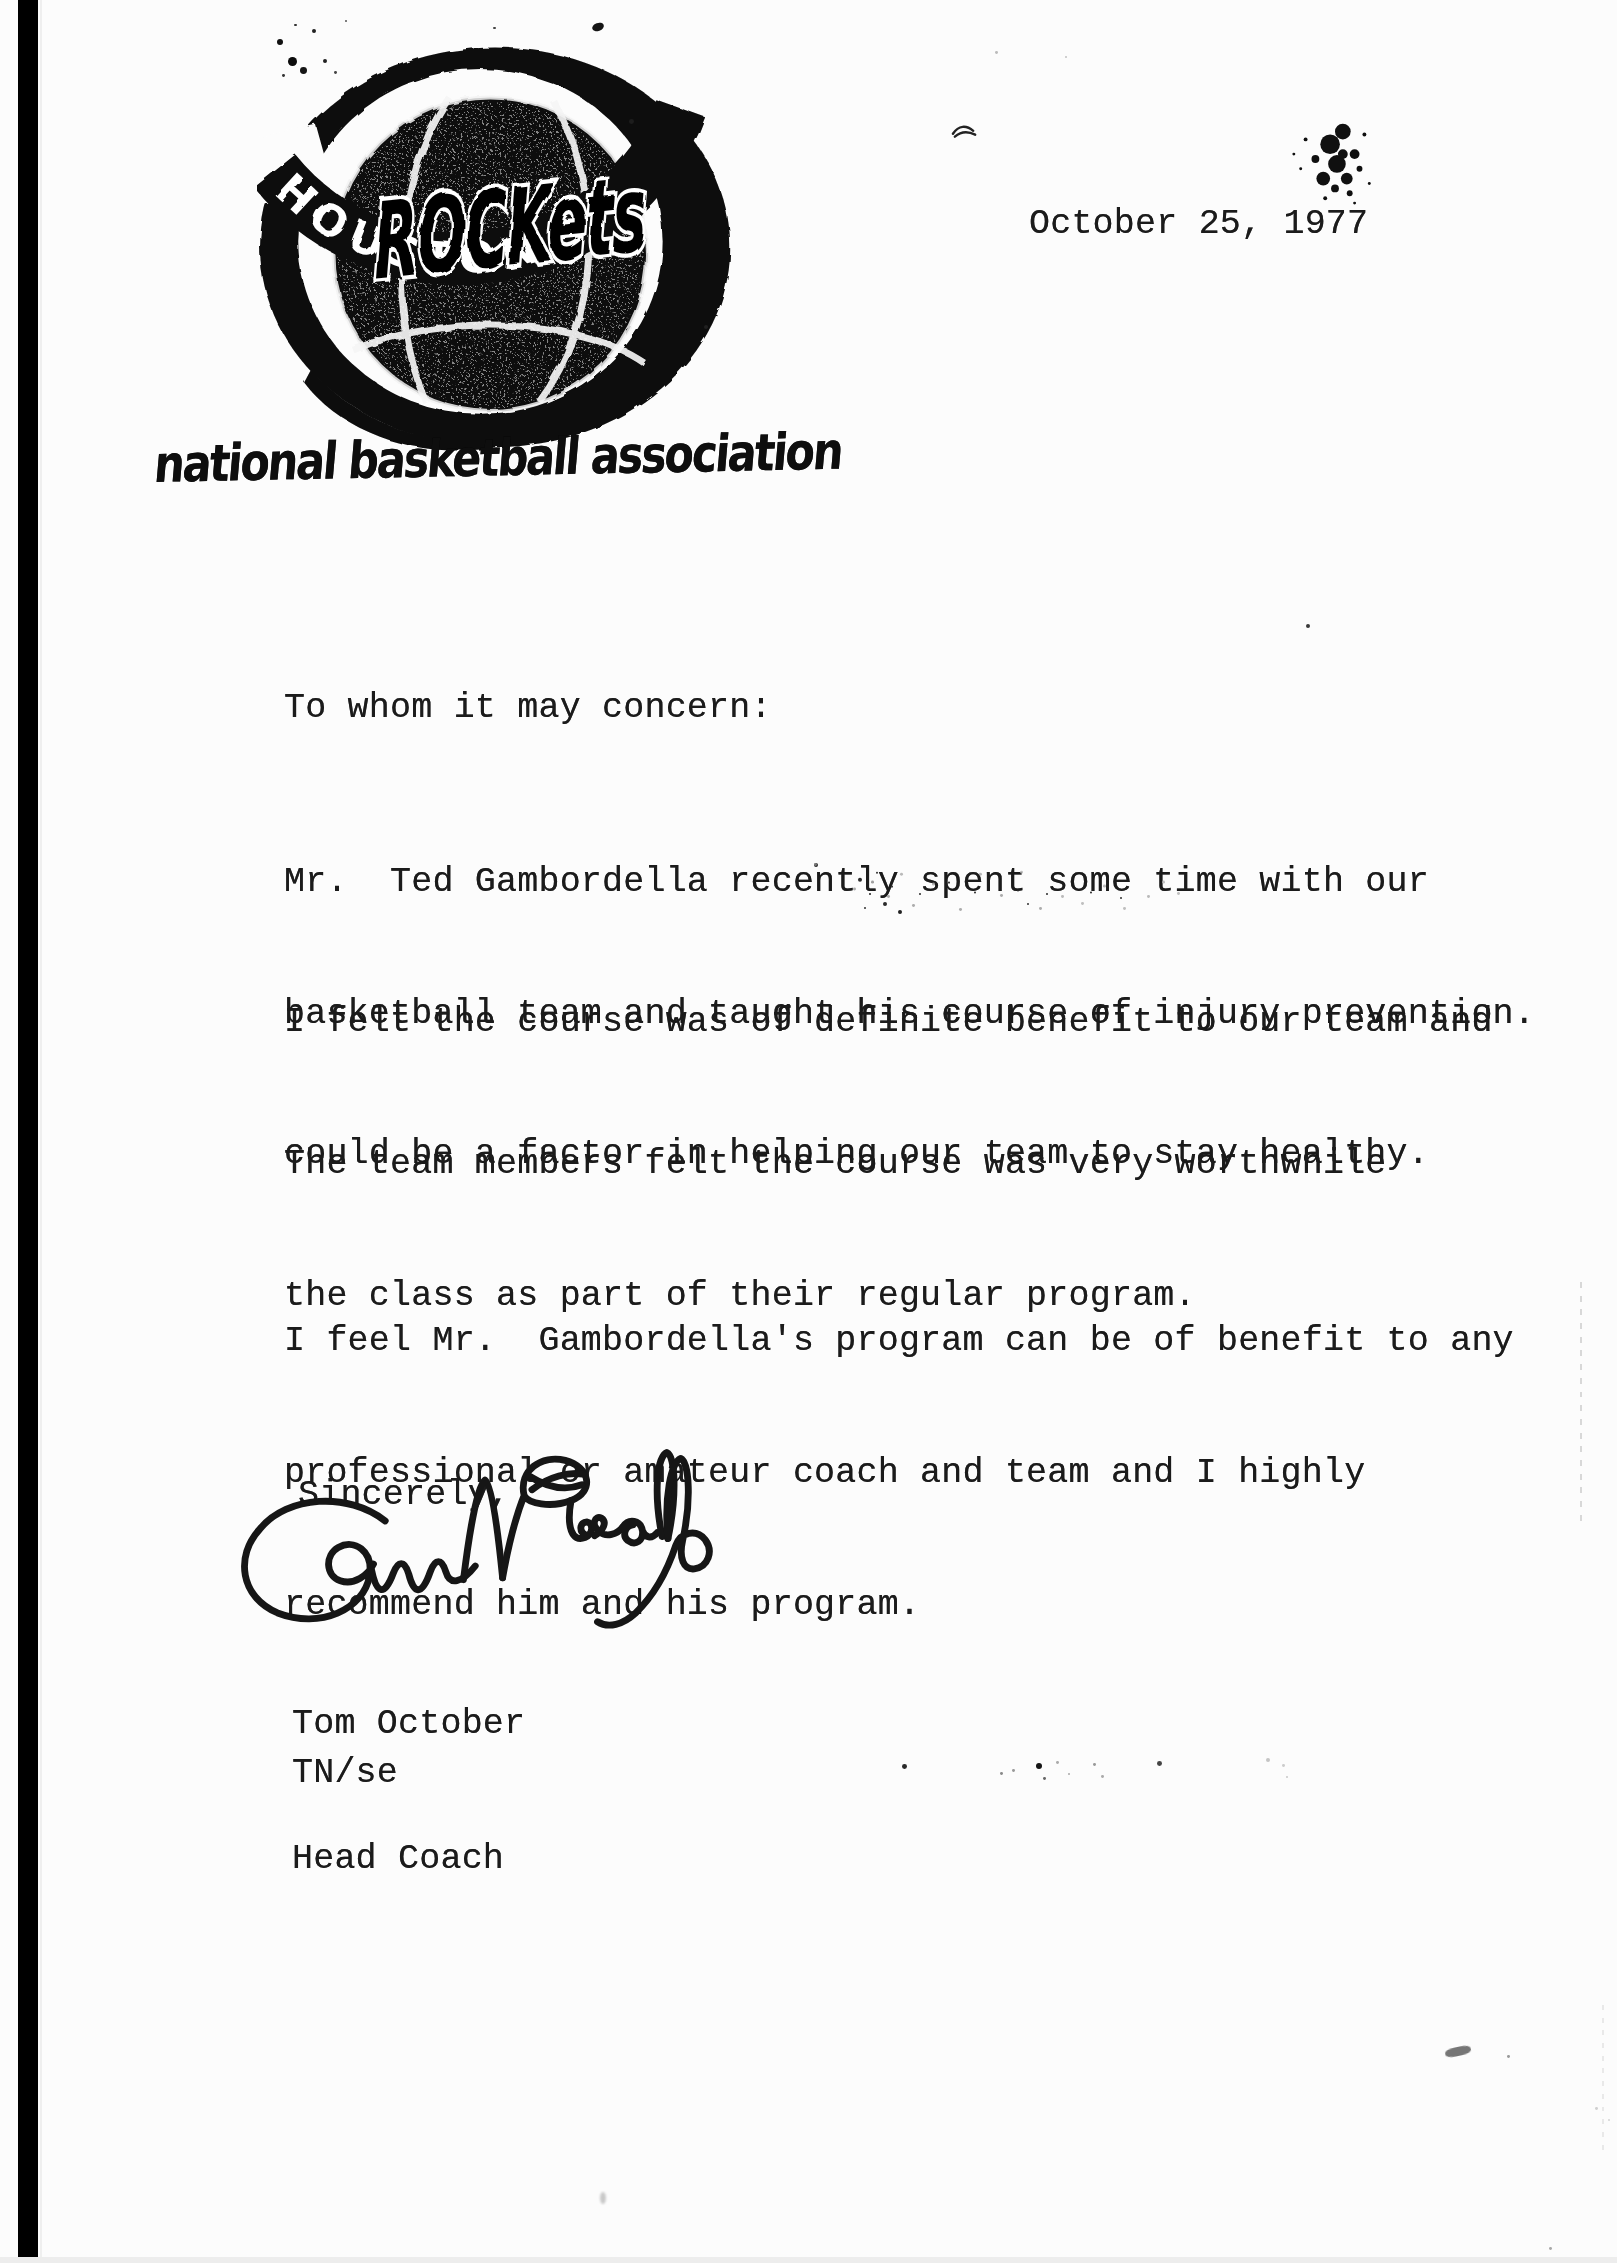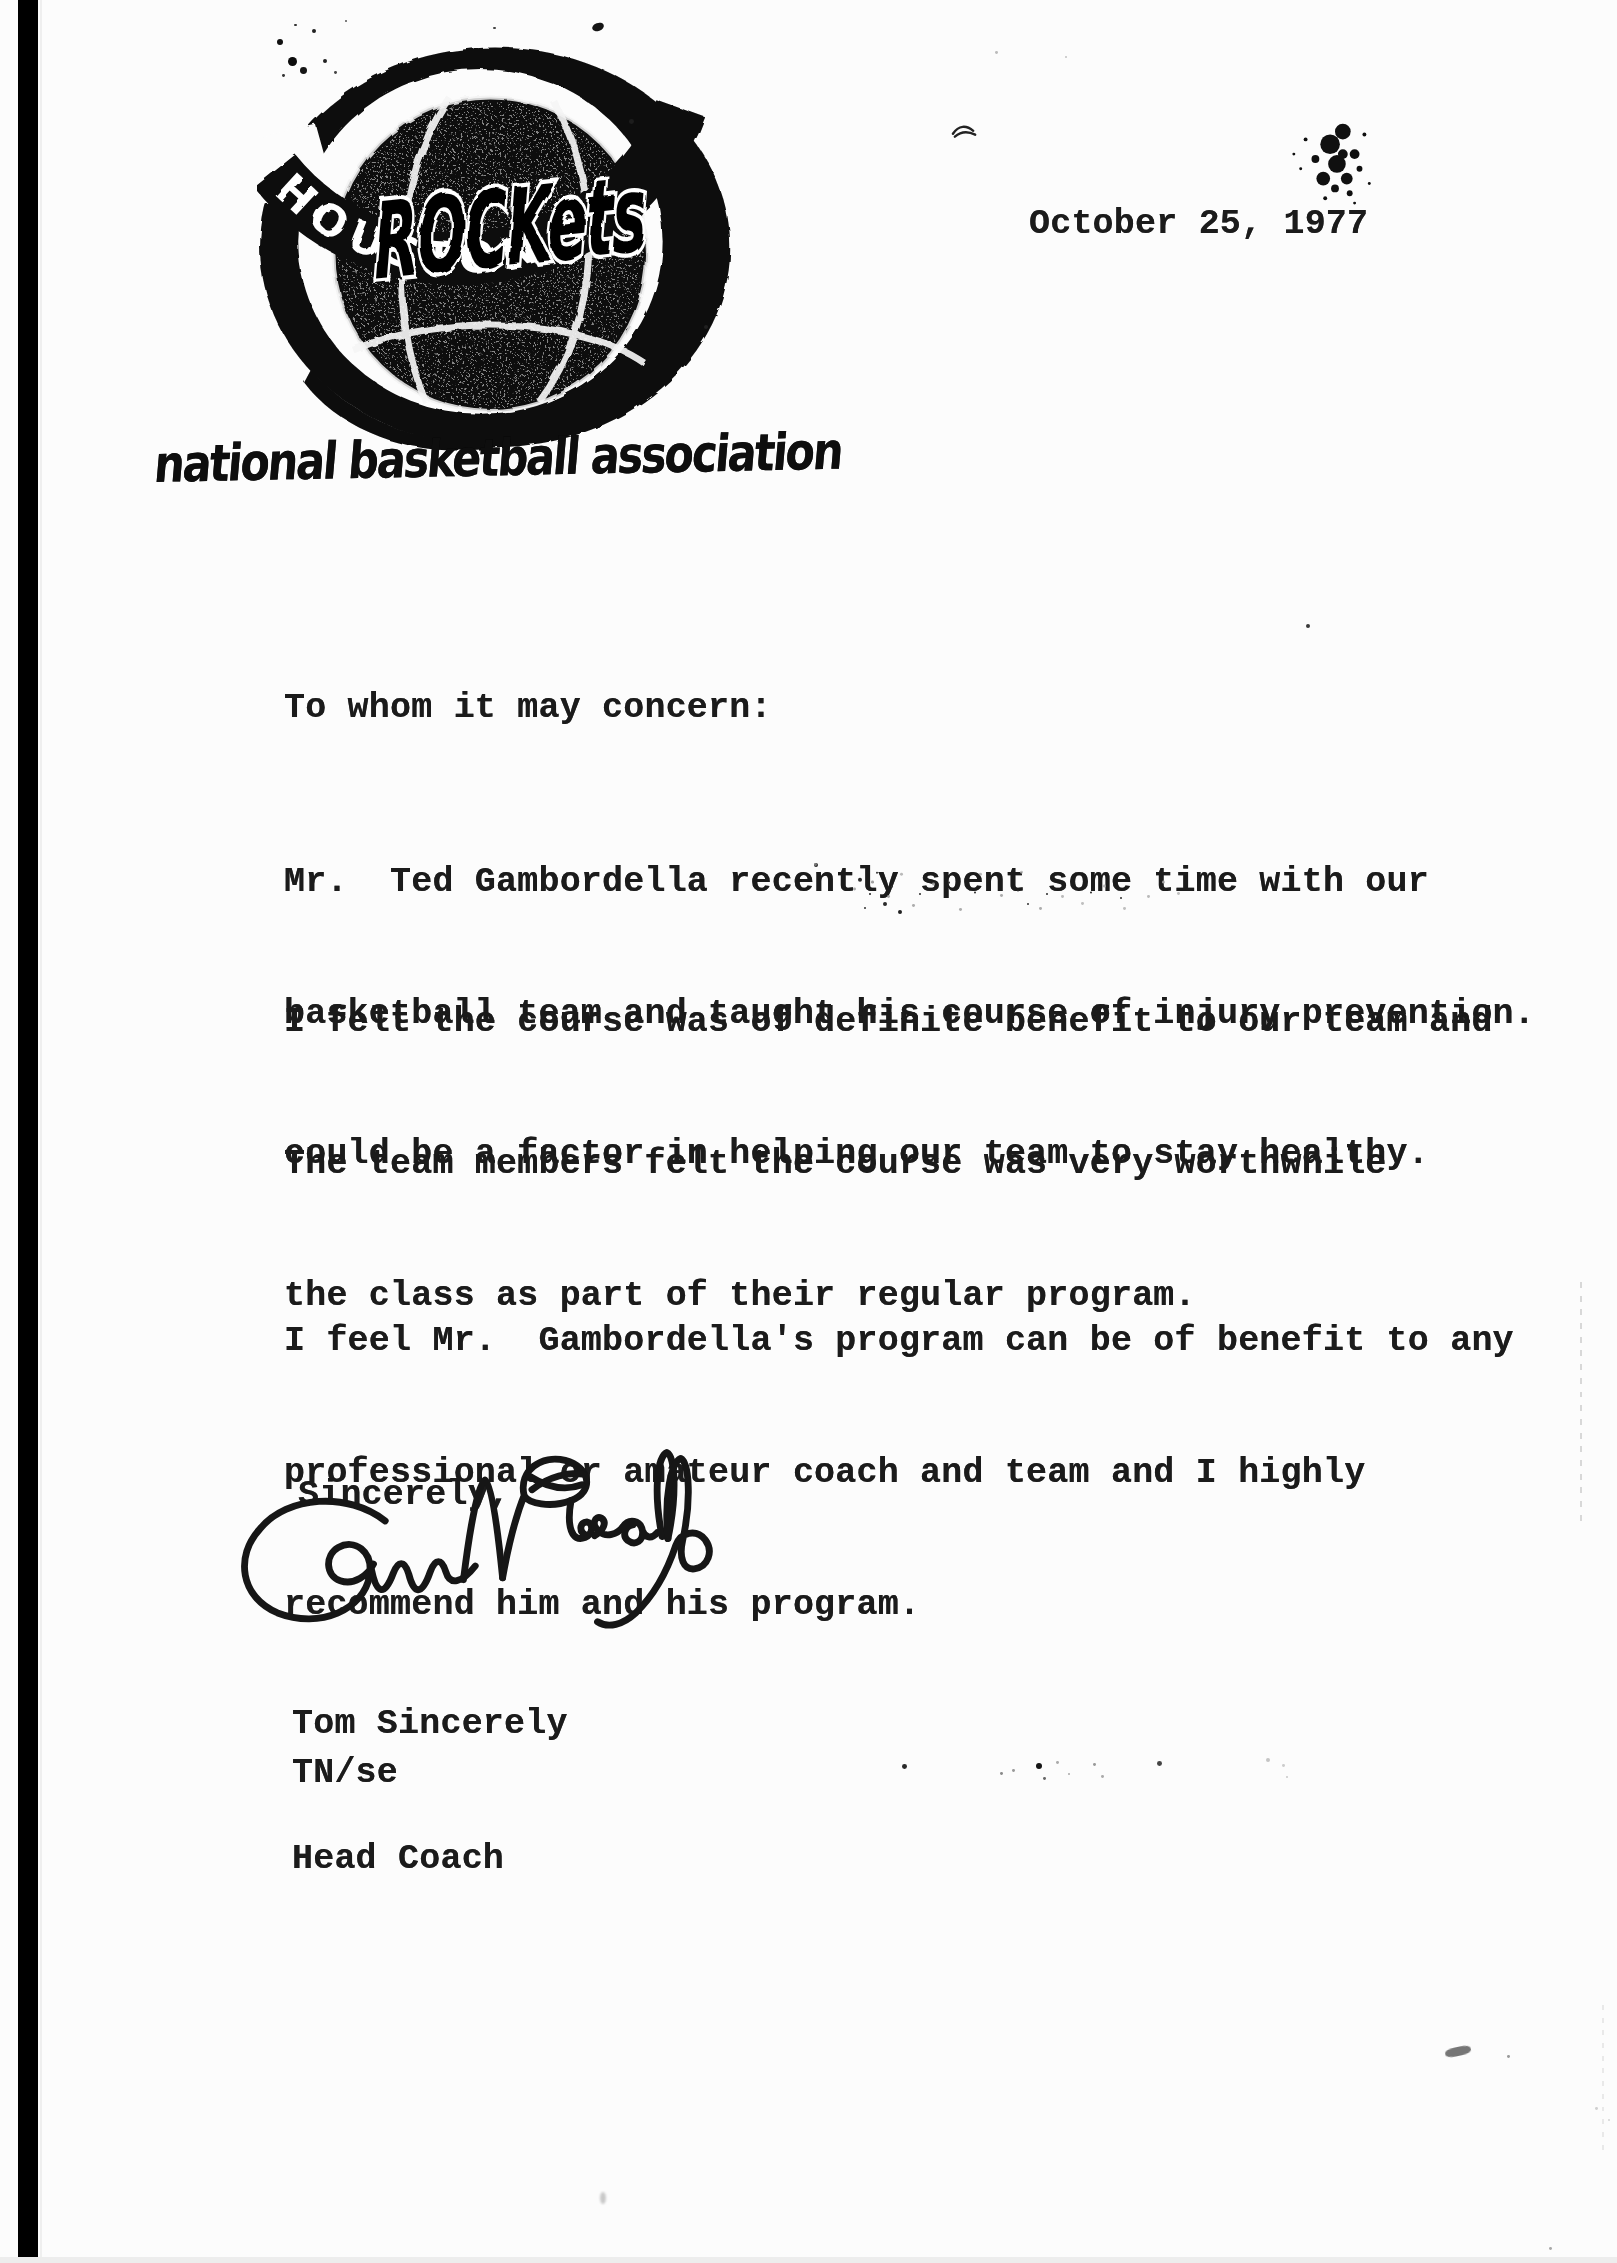--- a/index.html
+++ b/index.html
@@ -12,21 +12,21 @@
     color:#1a1a1a;
   }
   
   .scan-bar{position:absolute;left:17.6px;top:0;width:20.6px;height:2263px;background:#000;}
   .scan-bar-soft{position:absolute;left:40px;top:0;width:2px;height:2263px;background:#e3e3e3;opacity:.55;}
   .bottom-strip{position:absolute;left:0;bottom:0;width:100%;height:5.9px;background:#ededed;}
 
   
   .typed{
     position:absolute;
-    font-size:35px;font-weight:700;
+    font-size:35px;font-weight:400;
     line-height:44px;white-space:pre;
     letter-spacing:0.2px;
     color:#1b1b1b;
     text-shadow:0 0 0.6px rgba(25,25,25,.75);
   }
   .sigblock{line-height:45px;}
 
   
   .league{
     position:absolute;left:152px;top:435px;
@@ -202,21 +202,21 @@
         <path d="M 348,71 C 343,98 349,114 362,109 C 371,105 371,94 364,93 C 357,93 355,103 364,107"></path>
         <path d="M 372,107 C 381,102 385,93 379,89 C 372,86 368,96 377,103 C 384,109 395,106 401,98"></path>
         <path d="M 401,98 C 407,89 419,91 421,102 C 422,112 414,118 406,112 C 400,107 403,97 411,96 M 421,102 C 424,109 430,111 436,104"></path>
         <path d="M 441,108 C 432,62 436,26 446,22 C 455,26 456,68 447,110"></path>
         <path d="M 447,110 C 443,68 450,32 460,28 C 469,32 471,72 462,112 C 458,130 463,142 474,141 C 488,139 494,123 485,111 C 476,100 460,103 455,117 C 448,138 436,165 414,186 C 401,198 386,202 375,195"></path>
       </g>
     </svg>
   </div>
 
   <div class="typed sigblock" style="left:292px;top:1612px;">
-    <div>Tom Sincerely</div>
+    <div>Tom October</div>
     <div>Head Coach</div>
   </div>
 
   <div class="typed" style="left:292px;top:1751px;">TN/se</div>
 
   <div class="spk" style="left:277px;top:39px;width:5.9px;height:5.9px;background:#111;"></div>
   <div class="spk" style="left:288px;top:57px;width:8.8px;height:8.8px;background:#0c0c0c;"></div>
   <div class="spk" style="left:300px;top:67px;width:6.9px;height:6.9px;background:#161616;"></div>
   <div class="spk" style="left:312px;top:29px;width:3.9px;height:3.9px;background:#222;"></div>
   <div class="spk" style="left:294px;top:23.5px;width:2.9px;height:2.9px;background:#333;"></div>

